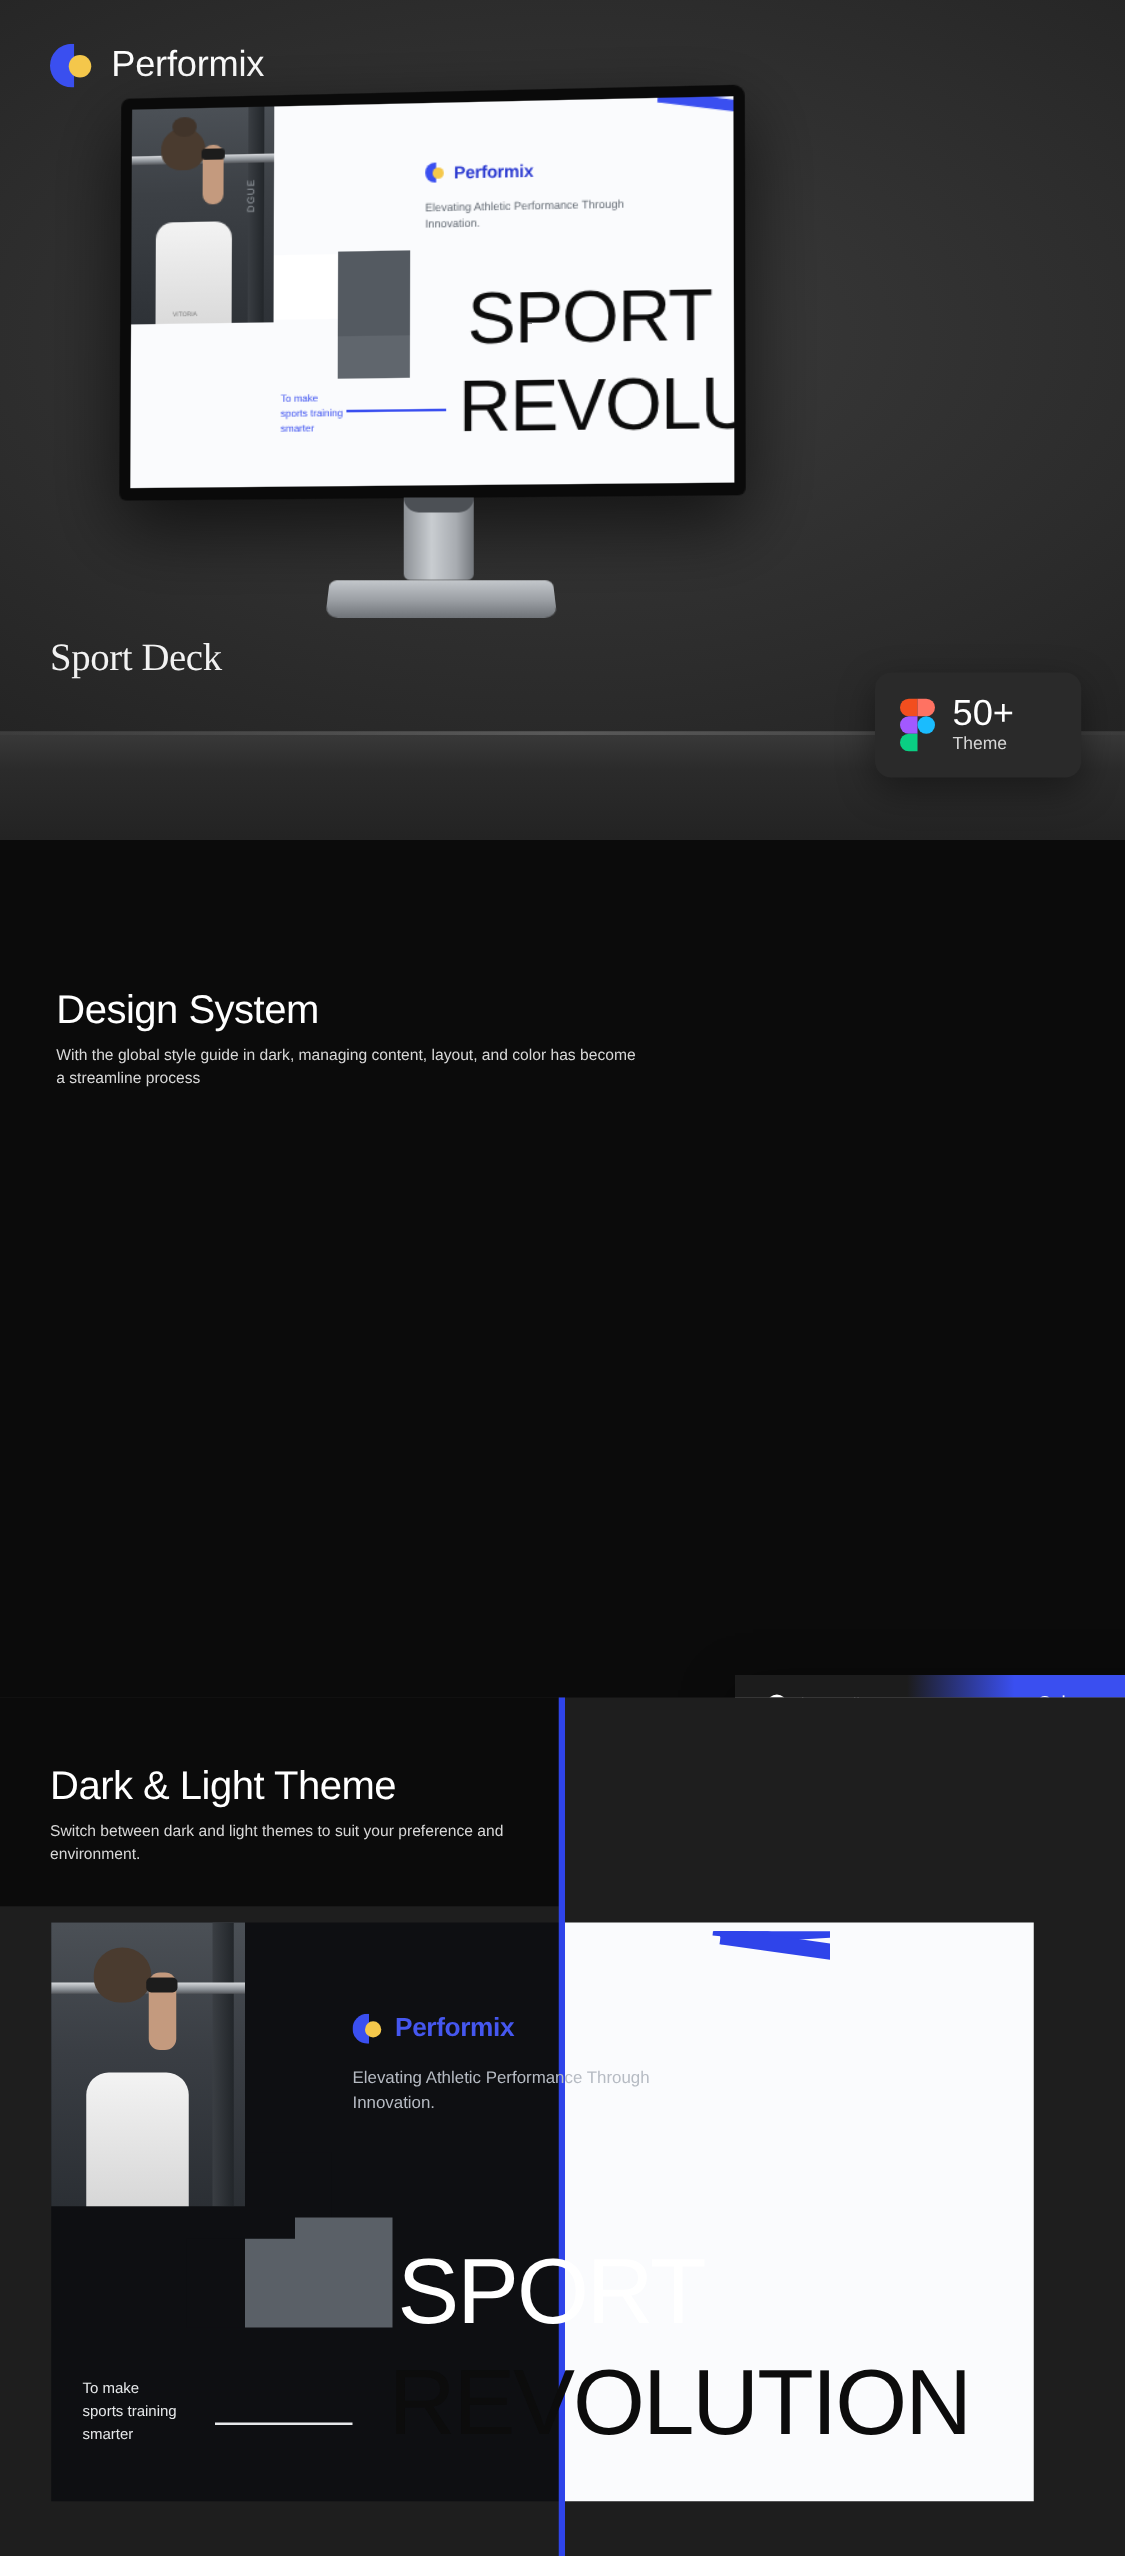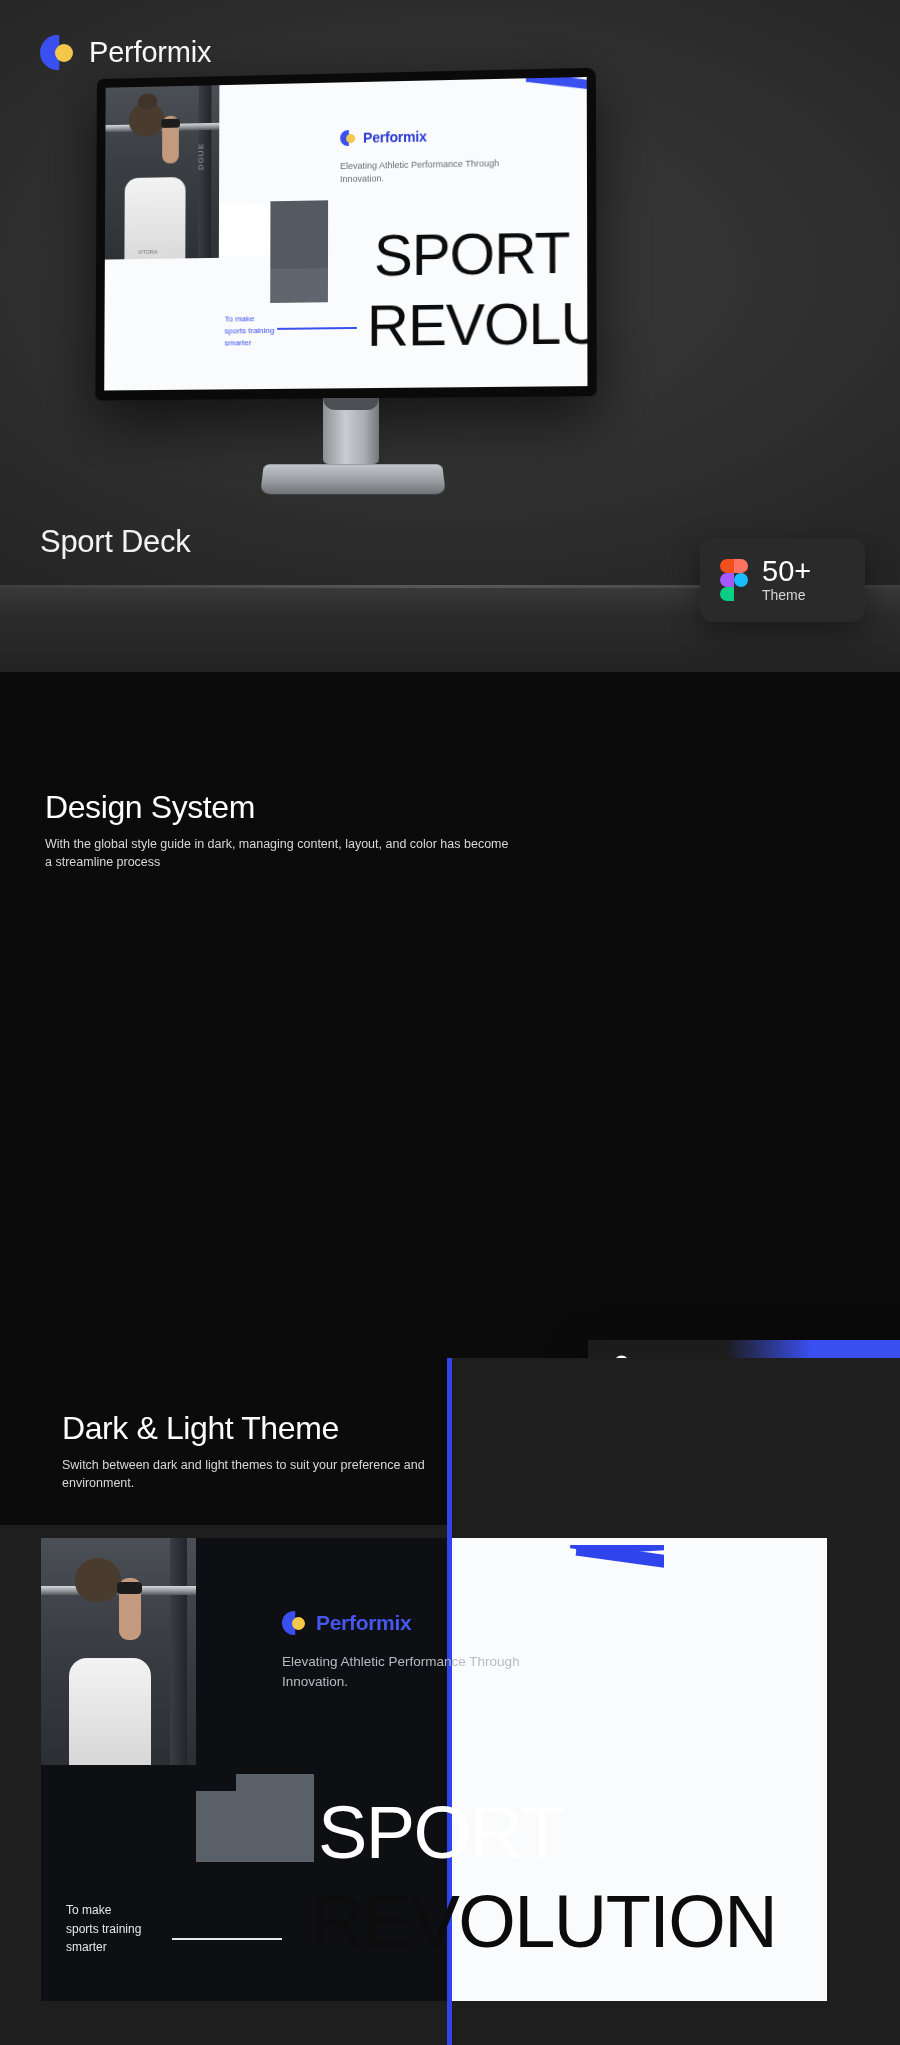--- a/index.html
+++ b/index.html
@@ -95,21 +95,21 @@
   .tagline-rule { position:absolute; left:175px; top:245px; width:80px; height:1.5px; background:#3a4ff0; }
 
   #stand-neck { position:absolute; left:323px; top:398px; width:56px; height:66px;
     background:linear-gradient(90deg,#8d9196,#c9cdd1 40%,#a8acb1 75%,#74787d);
     border-radius:0 0 5px 5px; }
   #stand-neck:before{content:"";position:absolute;left:0;top:0;width:56px;height:12px;border-radius:0 0 26px 26px;background:#4c5055;}
   #stand-base { position:absolute; left:262px; top:462px; width:182px; height:34px;
     background:linear-gradient(180deg,#c3c7cb,#9a9ea3 55%,#6f7378);
     border-radius:6px 6px 10px 10px; transform:perspective(400px) rotateX(28deg);}
 
-  #deck-title { position:absolute; left:40px; top:524px; }
+  #deck-title { position:absolute; left:40px; top:508px;font-family:Liberation Serif, serif; }
   #deck-title .l1 { font-size:31px; font-weight:400; color:#f2f2f2; letter-spacing:-.3px; line-height:1.15; }
   #deck-title .l2 { font-size:31px; font-weight:400; color:#9a9a9a; letter-spacing:-.3px; line-height:1.15; }
 
   #slides-badge {
     position:absolute; left:700px; top:538px; width:165px; height:84px;
     background:#2a2a2a; border-radius:13px; display:flex; align-items:center; gap:14px; padding:0 20px;
     box-shadow:0 10px 30px rgba(0,0,0,.4);
   }
   .figma-ico { width:28px; height:42px; position:relative; flex:0 0 auto; }
   .figma-ico span { position:absolute; width:14px; height:14px; }
@@ -267,21 +267,21 @@
     </div>
 
   </div>
 </section>
 
 <section id="theme-sec">
   <div id="theme-dark-panel"></div>
 </section>
 <div id="theme-divider" style="position:absolute; left:447px; top:1358px; width:5px; height:687px; background:#2f44ea; z-index:5;"></div>
 
-<div id="theme-head" style="position:absolute; left:62px; top:1410px; width:430px; z-index:6;">
+<div id="theme-head" style="position:absolute; left:40px; top:1410px; width:430px; z-index:6;">
   <h2 class="sec-title">Dark &amp; Light Theme</h2>
   <p class="sec-desc">Switch between dark and light themes to suit your preference and environment.</p>
 </div>
 
 <div class="ts" id="ts-dark"></div>
 <div class="ts" id="ts-light"></div>
 <div id="ts-photo">
   <div style="position:absolute;right:9px;top:0;width:17px;height:227px;background:linear-gradient(90deg,#3a3e43,#22262a);"></div>
   <div style="position:absolute;left:0;top:48px;width:155px;height:9px;background:linear-gradient(180deg,#d7dadd,#8c9197 60%,#55585c);"></div>
   <div style="position:absolute;left:34px;top:20px;width:46px;height:44px;border-radius:50% 50% 45% 45%;background:#4a3b2f;"></div>

